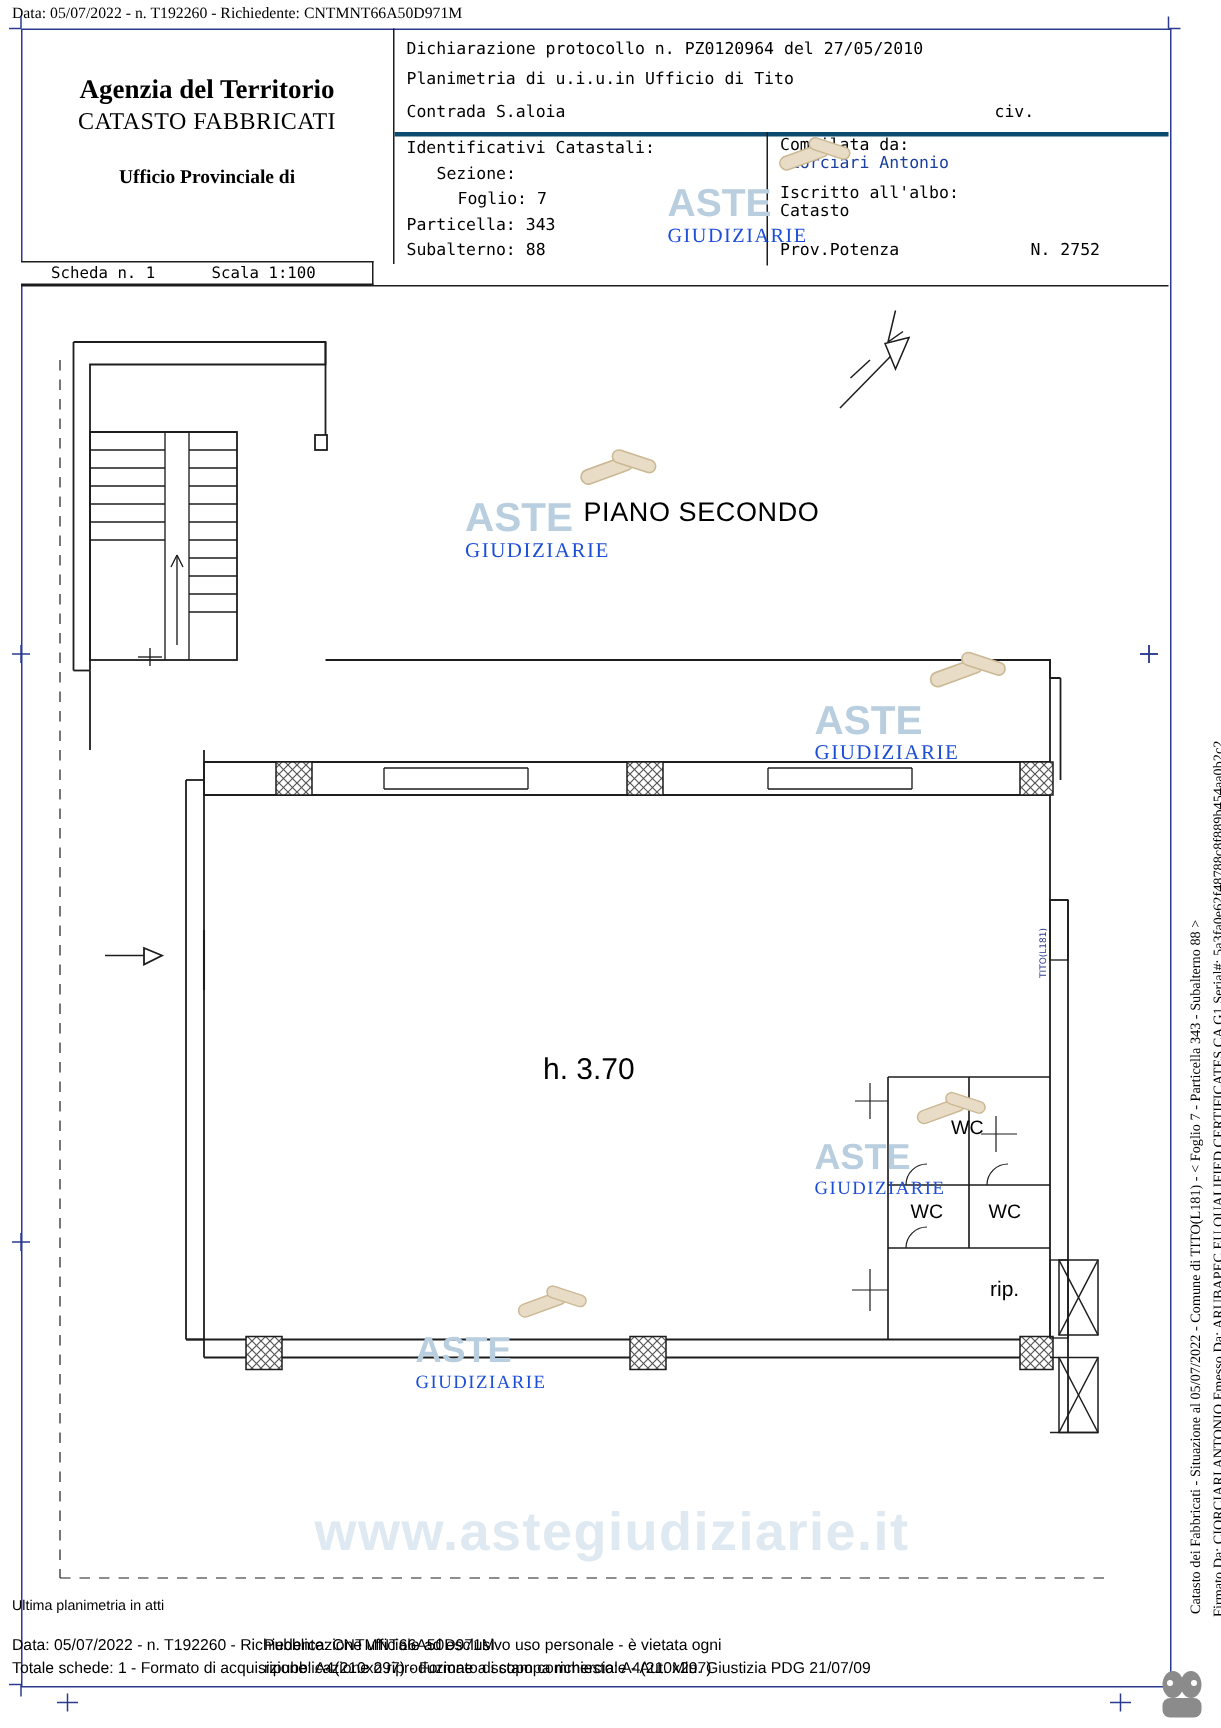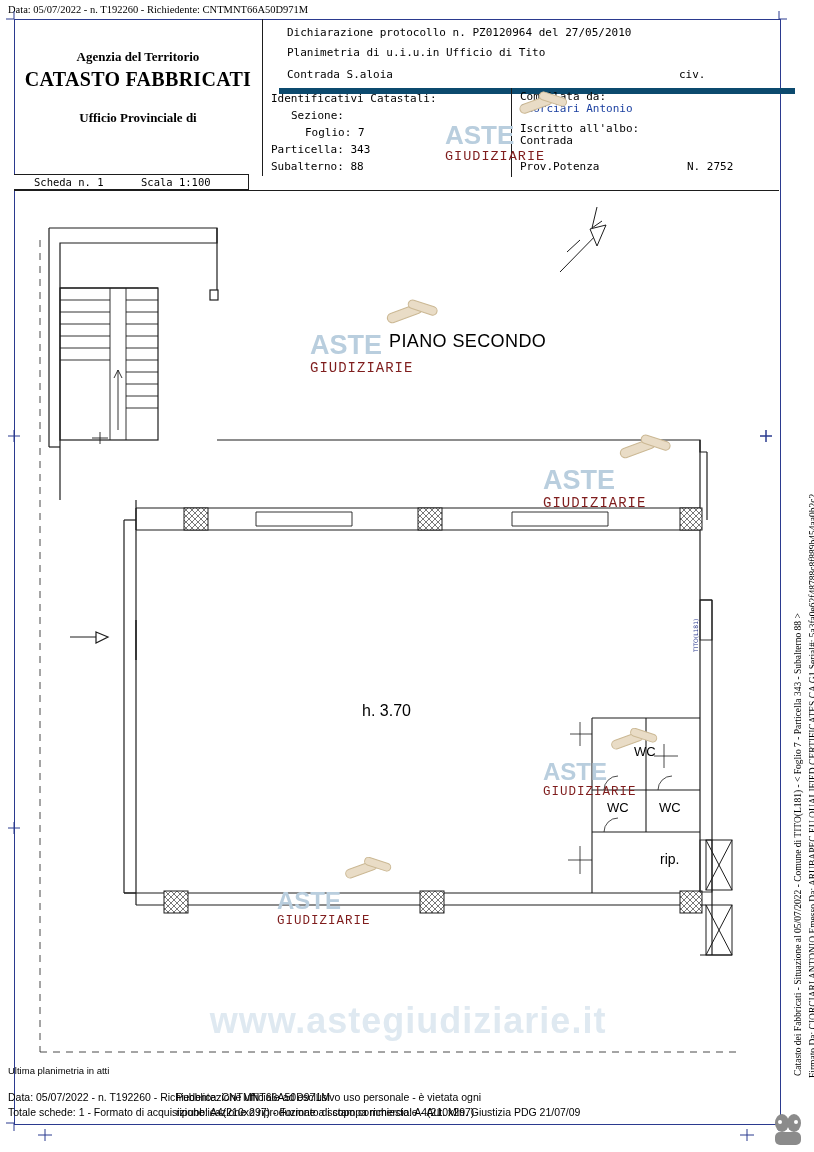--- a/index.html
+++ b/index.html
@@ -26,34 +26,34 @@
     border:1px solid #2b3a8f;
   }
 
   
   .hdr-left{
     position:absolute;left:14px;top:19px;width:249px;height:157px;
     border-right:1px solid #1d1d1d;
     box-sizing:border-box;
     text-align:center;
   }
-  .hdr-left .l1{font-size:13px;font-weight:bold;margin-top:30px;}
-  .hdr-left .l2{font-size:20px;font-weight:bold;letter-spacing:.3px;margin-top:3px;}
+  .hdr-left .l1{font-size:18px;font-weight:bold;margin-top:30px;}
+  .hdr-left .l2{font-size:16px;font-weight:normal;letter-spacing:.3px;margin-top:3px;}
   .hdr-left .l3{font-size:13px;font-weight:bold;margin-top:19px;}
   .hdr-left .l4{font-size:14.5px;font-weight:bold;margin-top:3px;}
 
   .hdr-right{
     position:absolute;left:263px;top:20px;width:516px;height:157px;
     box-sizing:border-box;
     font-family:"DejaVu Sans Mono", monospace;
     font-size:11px;
   }
   .hdr-right .rowA{
-    position:absolute;left:16px;top:0;width:516px;height:68px;
-    border-bottom:6px solid #0c4a6e;
+    position:absolute;left:0;top:0;width:516px;height:68px;
+    border-bottom:3px solid #0c4a6e;
   }
   .hdr-right .rowA .t1{position:absolute;left:8px;top:6px;}
   .hdr-right .rowA .t2{position:absolute;left:8px;top:26px;}
   .hdr-right .rowA .t3{position:absolute;left:8px;top:48px;}
   .hdr-right .rowA .t4{position:absolute;left:400px;top:48px;}
   .hdr-right .rowB{
     position:absolute;left:0;top:68px;width:516px;height:89px;
   }
   .hdr-right .colL{position:absolute;left:8px;top:0;width:240px;}
   .hdr-right .colR{
@@ -89,30 +89,30 @@
     border-top:1px solid #1d1d1d;
     box-sizing:border-box;
   }
 
   
   .plan-svg{position:absolute;left:0;top:0;}
 
   
   .lbl{position:absolute;font-family:"Liberation Sans",sans-serif;color:#000;}
   .lbl-piano{left:389px;top:331px;font-size:18px;letter-spacing:.4px;}
-  .lbl-h{left:362px;top:702px;font-size:16px;}
+  .lbl-h{left:362px;top:702px;font-size:20px;}
   .lbl-wc1{left:634px;top:744px;font-size:13px;}
   .lbl-wc2{left:607px;top:800px;font-size:13px;}
   .lbl-wc3{left:659px;top:800px;font-size:13px;}
   .lbl-rip{left:660px;top:851px;font-size:14px;}
 
   
   .wm{position:absolute;pointer-events:none;}
   .wm .t1{font-family:"Liberation Sans",sans-serif;color:#b9cede;font-weight:bold;line-height:.95;margin-top:28px;}
-  .wm .t2{font-family:Liberation Mono, monospace;color:#7f1d1d;letter-spacing:1px;}
+  .wm .t2{font-family:Liberation Serif, serif;color:#1d4ed8;letter-spacing:1px;}
   .gavel{position:absolute;}
   .wm-a{left:310px;top:305px;}
   .wm-a .t1{font-size:27px;}
   .wm-a .t2{font-size:14px;margin-top:1px;}
   .wm-b{left:543px;top:440px;}
   .wm-b .t1{font-size:27px;}
   .wm-b .t2{font-size:14px;margin-top:1px;}
   .wm-c{left:543px;top:733px;}
   .wm-c .t1{font-size:24px;}
   .wm-c .t2{font-size:12.5px;margin-top:1px;}
@@ -212,21 +212,21 @@
         <div>Identificativi Catastali:</div>
         <div class="ind">Sezione:</div>
         <div class="ind2">Foglio: 7</div>
         <div>Particella: 343</div>
         <div>Subalterno: 88</div>
       </div>
       <div class="colR">
         <div class="cr cr1">Compilata da:</div>
         <div class="cr cr2">Ciorciari Antonio</div>
         <div class="cr cr3">Iscritto all'albo:</div>
-        <div class="cr cr4">Contrada</div>
+        <div class="cr cr4">Catasto</div>
         <div class="cr cr5">Prov.Potenza</div>
         <div class="cr cr6">N.  2752</div>
       </div>
     </div>
   </div>
 
   <div class="wm wm-hdr">
     <div class="t1">ASTE</div>
     <div class="t2">GIUDIZIARIE</div>
     <svg class="gavel" style="left:68px;top:-4px;" width="60" height="30" viewBox="0 0 60 30">

